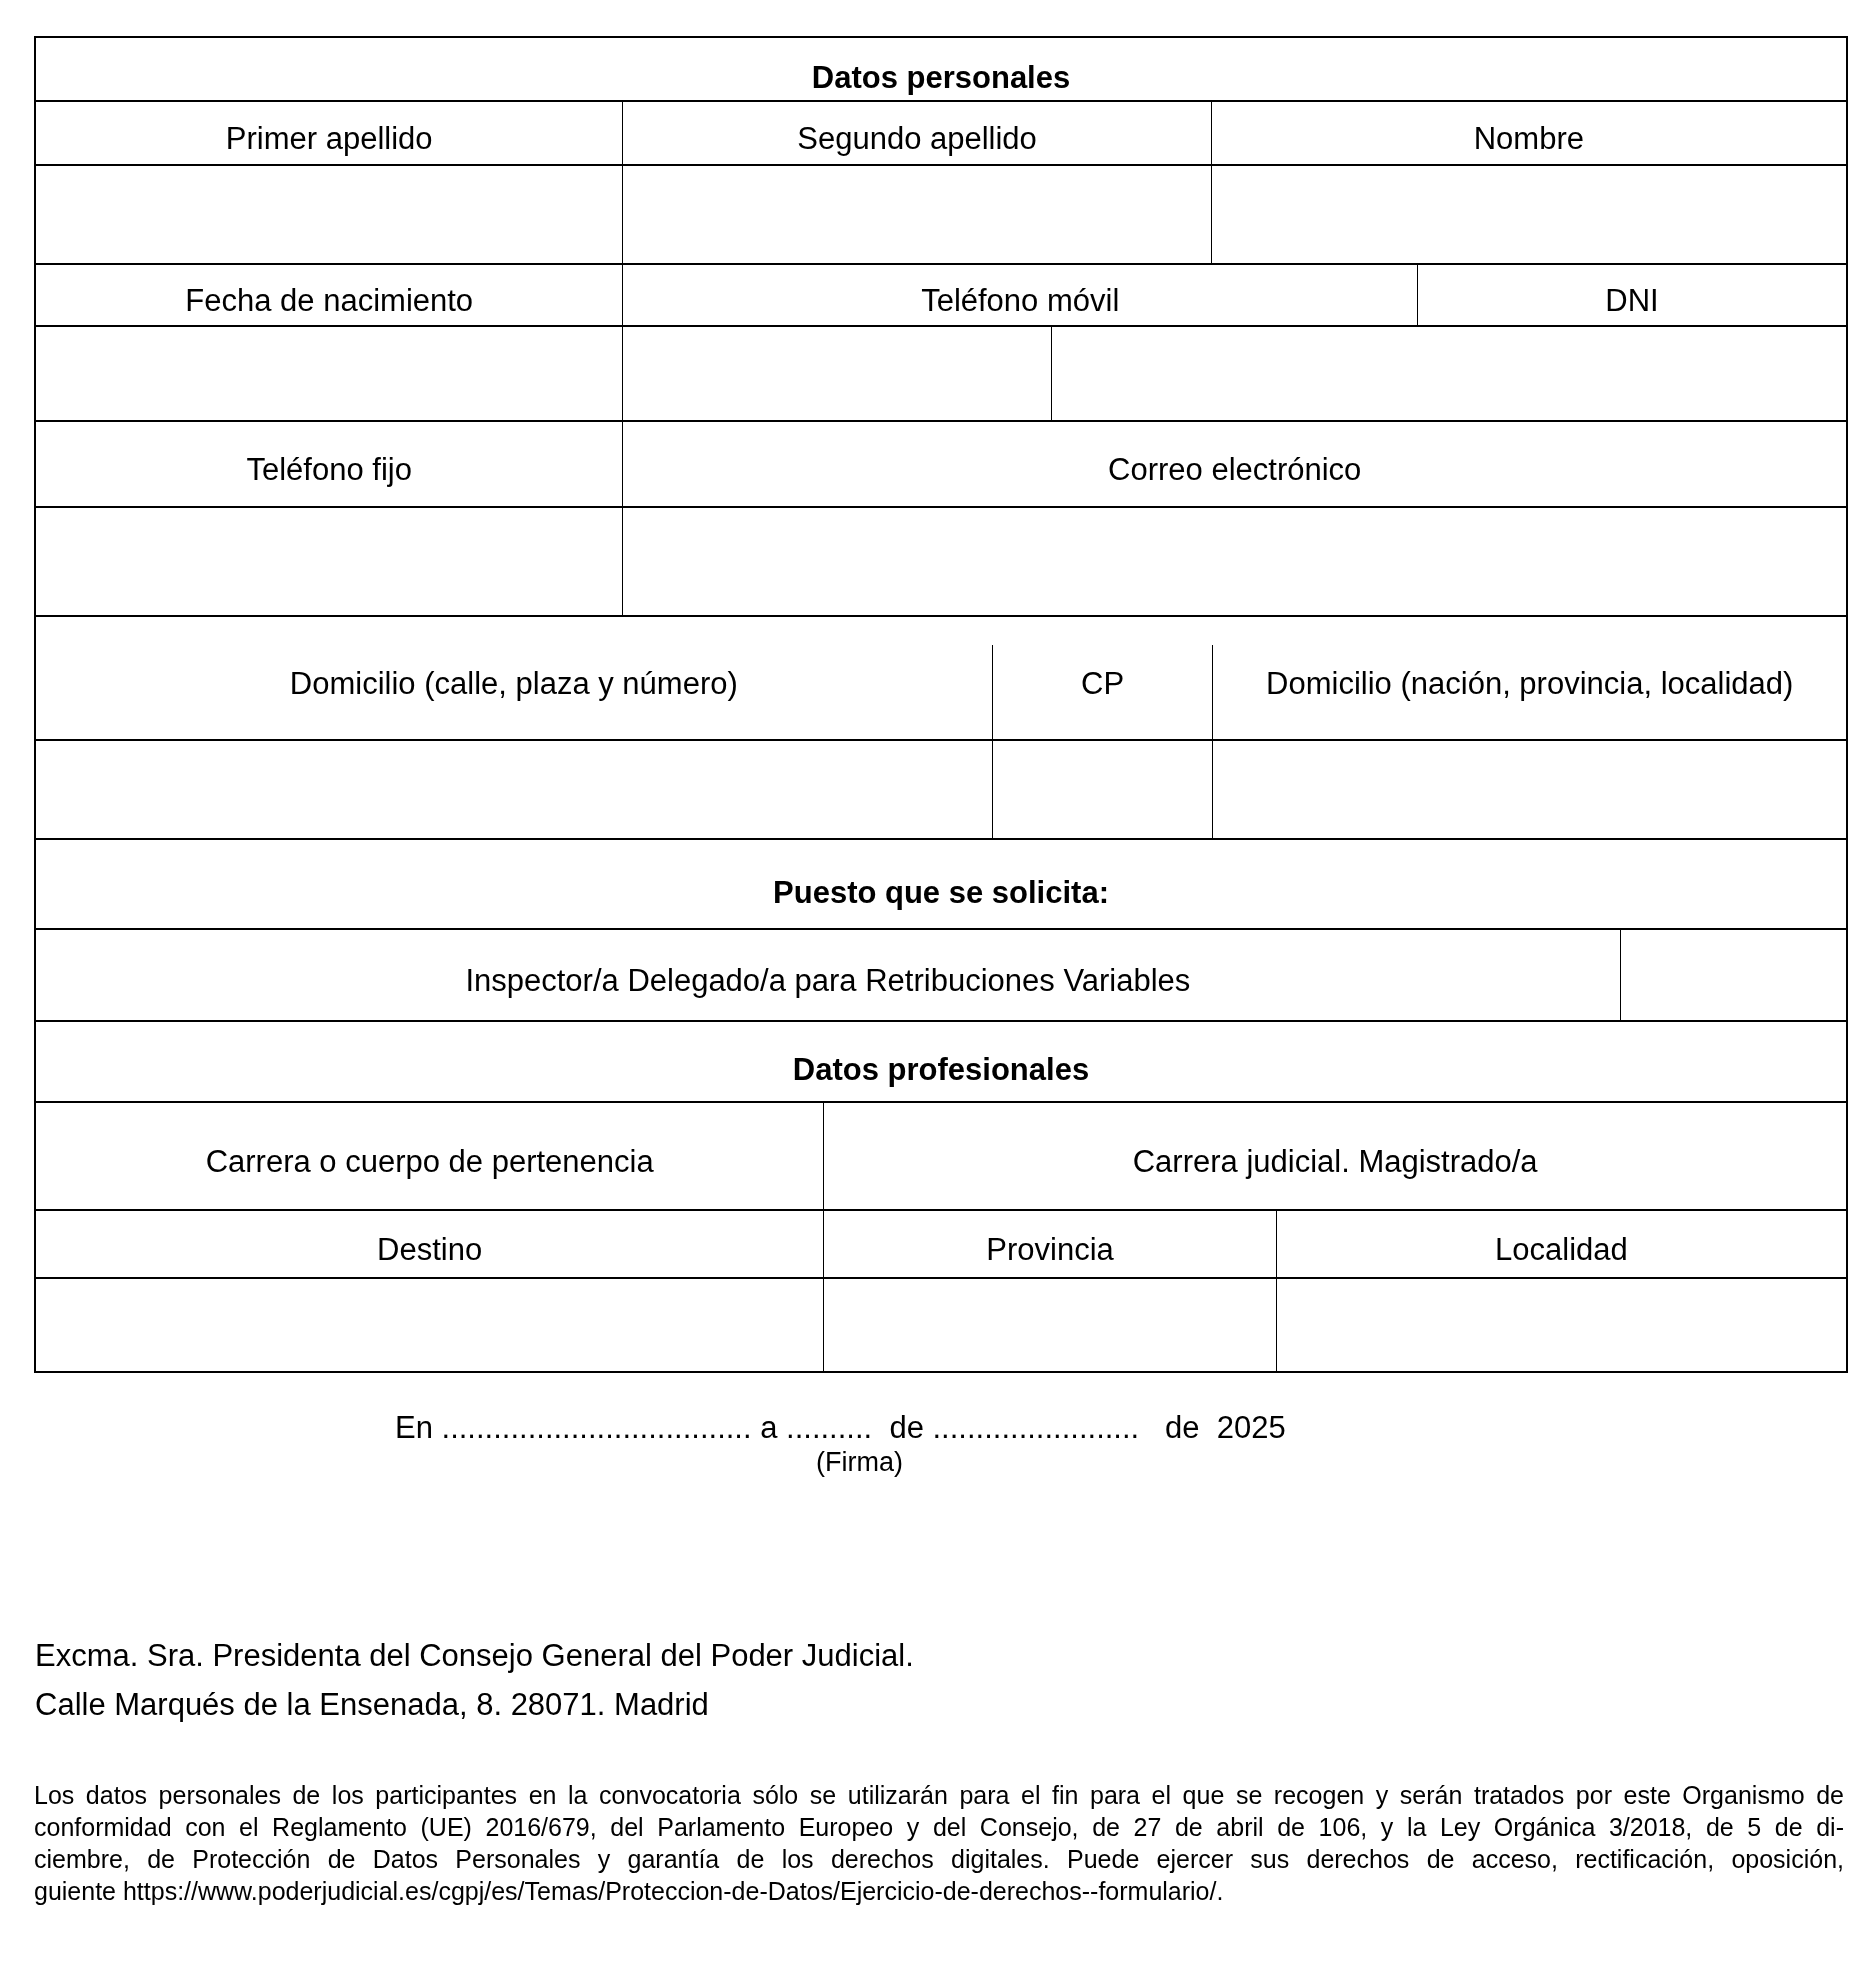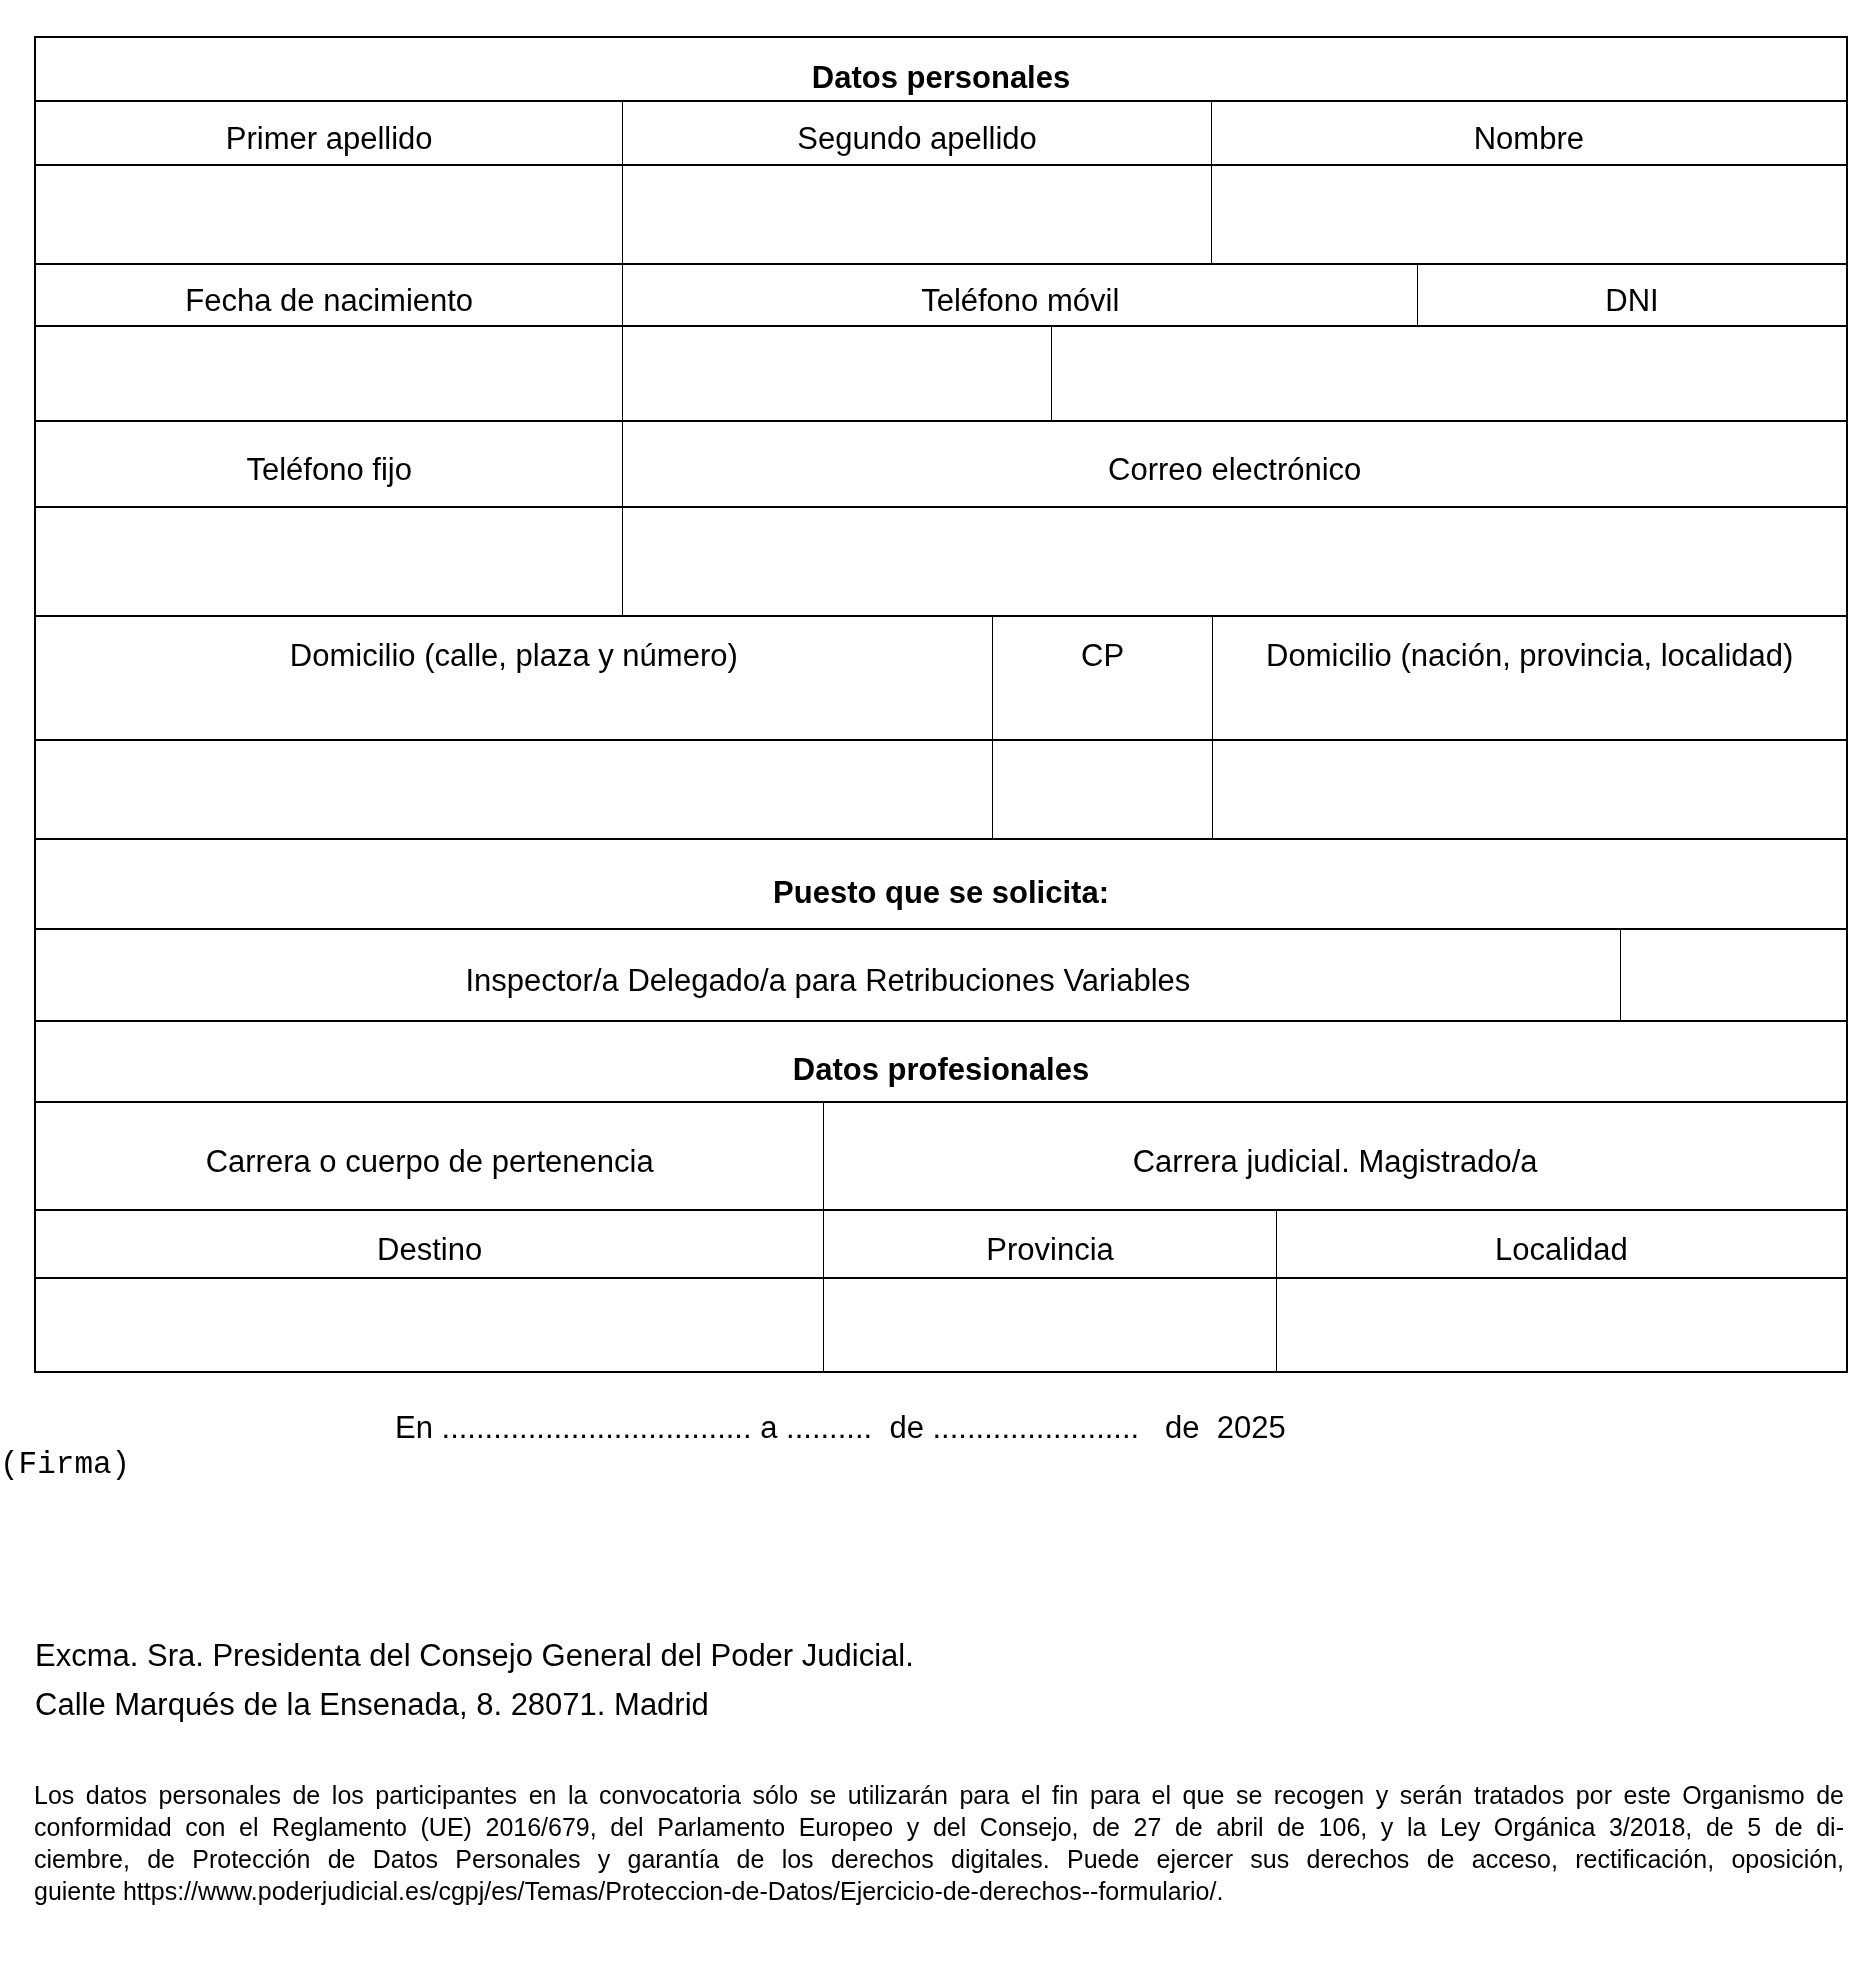--- a/index.html
+++ b/index.html
@@ -35,37 +35,36 @@
     align-items: center;
     justify-content: center;
     text-align: center;
     font-size: 31px;
     line-height: 1.15;
     overflow: hidden;
   }
   .fcell:first-child { border-left: none; }
   .lbl { padding-top: 12.4px; }
   .hdr { font-weight: bold; padding-top: 17.6px; }
-  .top { align-items: flex-start; padding-top: 21px; }
+  .top { align-items: flex-start; padding-top: 21px; margin-top: 28px; }
   .w100 { width: 100%; }
 
   
   .date-line {
     position: absolute;
     left: 395px; top: 1410px;
     font-size: 31px;
     white-space: pre;
   }
   .firma {
     position: absolute;
     left: 0; top: 1447px;
     width: 1719px;
-    text-align: left;
-    font-size: 31px;
-    font-family: Liberation Mono, monospace;
+    text-align: center;
+    font-size: 27px;
   }
   .addr {
     position: absolute;
     left: 35px;
     font-size: 31px;
   }
   .addr1 { top: 1638px; }
   .addr2 { top: 1687px; }
 
   .privacy {

